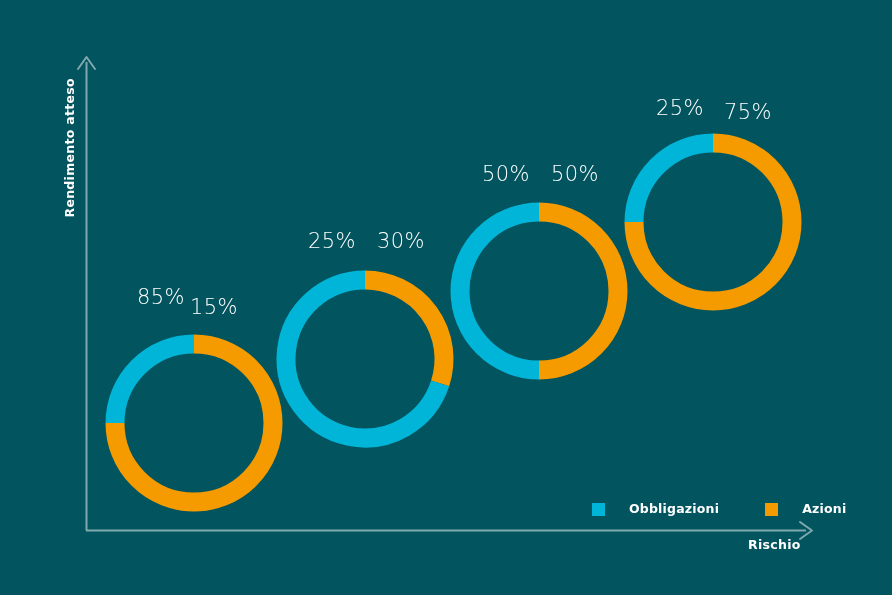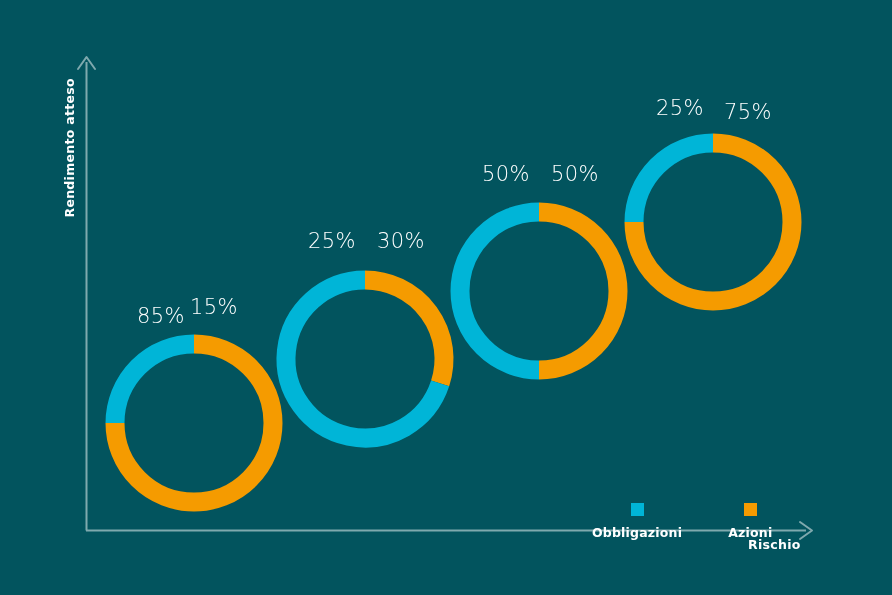--- a/index.html
+++ b/index.html
@@ -68,22 +68,21 @@
     position: absolute;
     left: 592px;
     top: 503px;
     display: flex;
     align-items: center;
     gap: 46px;
   }
   .legend-item {
     display: flex;
     align-items: center;
-    gap: 11px;
-    flex-direction: column;
+    gap: 24px;
   }
   .legend-swatch {
     width: 13px;
     height: 13px;
     display: block;
   }
   .legend-label {
     color: #ffffff;
     font-family: "DejaVu Sans", sans-serif;
     font-weight: bold;
@@ -113,21 +112,21 @@
 
   <div class="axis-title" id="x-axis-title">Rischio</div>
 
   <div id="donut-container">
       <div class="donut" style="left: 96px; top: 325px; width: 196px; height: 196px;">
         <svg width="196" height="196" viewBox="0 0 196 196">
           <path d="M 98 19 A 79 79 0 1 1 19 98.00000000000001" fill="none" stroke="#f59b00" stroke-width="19"></path>
           <path d="M 19 98.00000000000001 A 79 79 0 0 1 97.99999999999999 19" fill="none" stroke="#00b5d7" stroke-width="19"></path>
         </svg>
       </div>
-      <div class="pct-label" style="left: 137px; top: 306px;">85%</div>
+      <div class="pct-label" style="left: 137px; top: 287px;">85%</div>
       <div class="pct-label" style="left: 190px; top: 297px;">15%</div>
       <div class="donut" style="left: 267px; top: 261px; width: 196px; height: 196px;">
         <svg width="196" height="196" viewBox="0 0 196 196">
           <path d="M 98 19 A 79 79 0 0 1 173.1334647873171 122.41234255562085" fill="none" stroke="#f59b00" stroke-width="19"></path>
           <path d="M 173.1334647873171 122.41234255562085 A 79 79 0 1 1 97.99999999999999 19" fill="none" stroke="#00b5d7" stroke-width="19"></path>
         </svg>
       </div>
       <div class="pct-label" style="left: 308px; top: 231px;">25%</div>
       <div class="pct-label" style="left: 377px; top: 231px;">30%</div>
       <div class="donut" style="left: 441px; top: 193px; width: 196px; height: 196px;">

